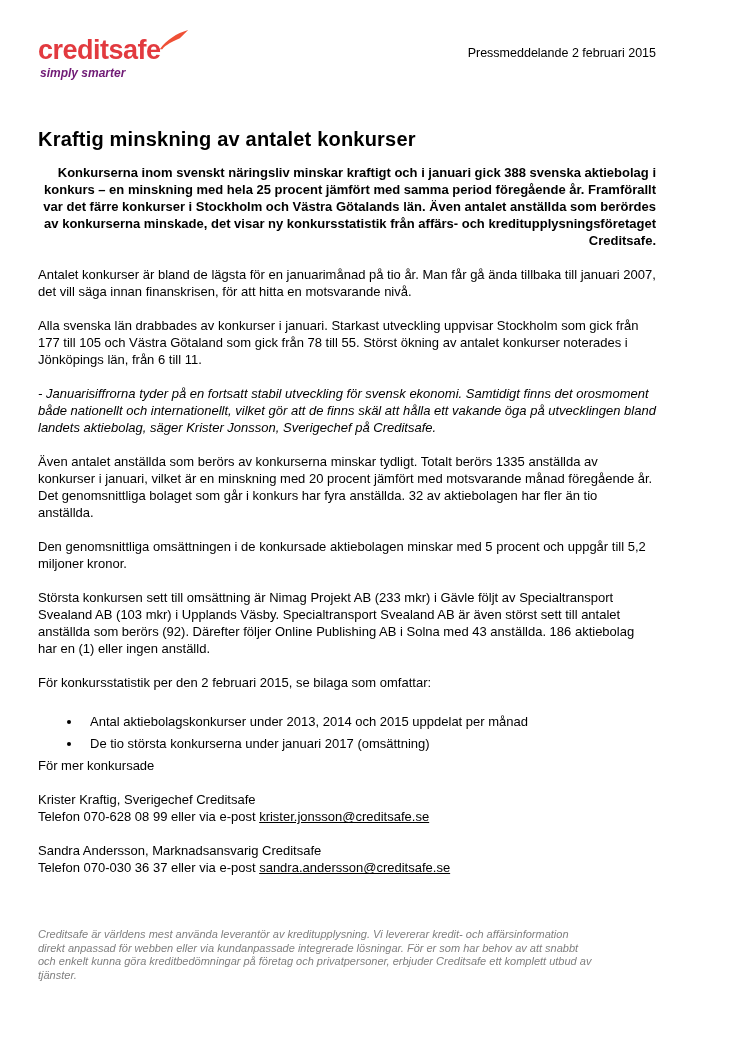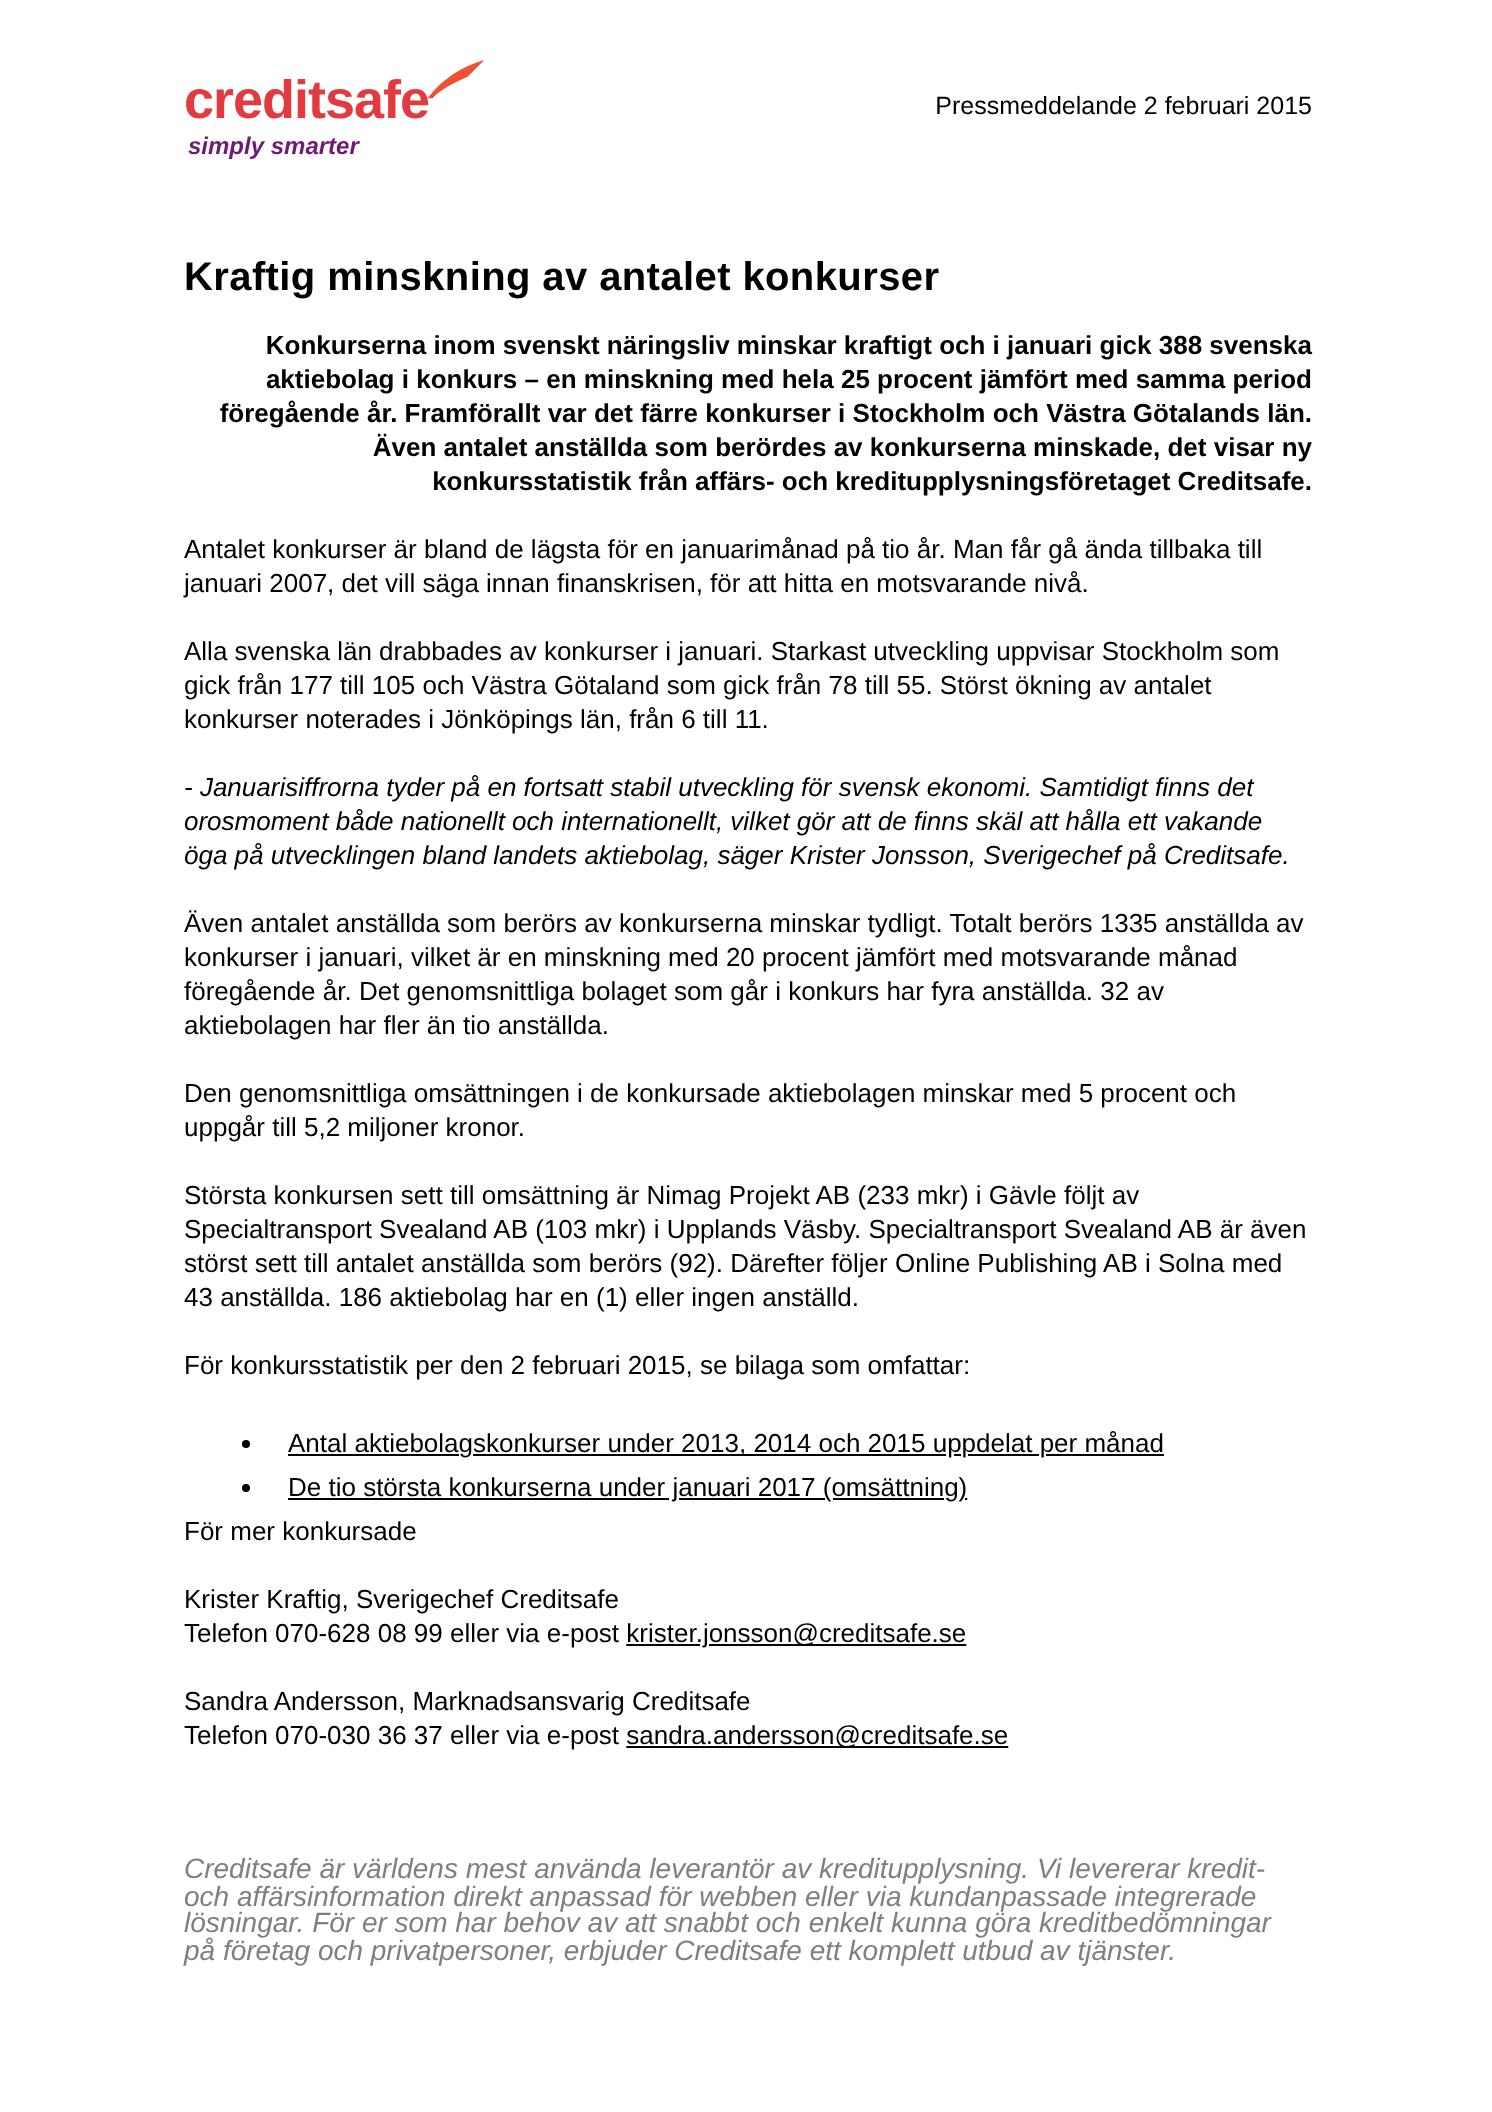--- a/index.html
+++ b/index.html
@@ -8,21 +8,21 @@
     width: 746px;
     height: 1056px;
     background: #ffffff;
     font-family: "Liberation Sans", sans-serif;
     color: #000000;
     overflow: hidden;
   }
   .page {
     width: 746px;
     height: 764px;
-    padding: 30px 90px 20px 92px;
+    padding: 30px 90px 20px 38px;
   }
   
   .header {
     display: flex;
     justify-content: space-between;
     align-items: flex-start;
   }
   .logo-row {
     display: flex;
     align-items: flex-end;
@@ -61,36 +61,35 @@
   
   .body-copy { font-size: 13px; line-height: 17px; }
   p.para { margin: 0 0 17px 0; }
   .lead { font-weight: bold; margin-top: 18px; text-align: right; }
   .quote { font-style: italic; }
   .section-gap { margin-top: 32px; }
   .inline-bold { font-weight: normal; }
   ul.bullets {
     margin: 22px 0 0 0;
     padding-left: 44px;
-    text-decoration: underline;
   }
   ul.bullets li {
     margin-bottom: 5px;
     padding-left: 8px;
   }
   .contact-block { margin: 0 0 17px 0; }
   .email-link {
     color: #000000;
     text-decoration: underline;
     cursor: pointer;
   }
   
   .footer {
     margin-top: 52px;
-    font-size: 14px;
+    font-size: 11px;
     line-height: 13.5px;
     font-style: italic;
     color: #7f7f7f;
     max-width: 560px;
   }
   .footer .inline-bold { color: #7f7f7f; }
 </style>
 </head>
 <body>
 

